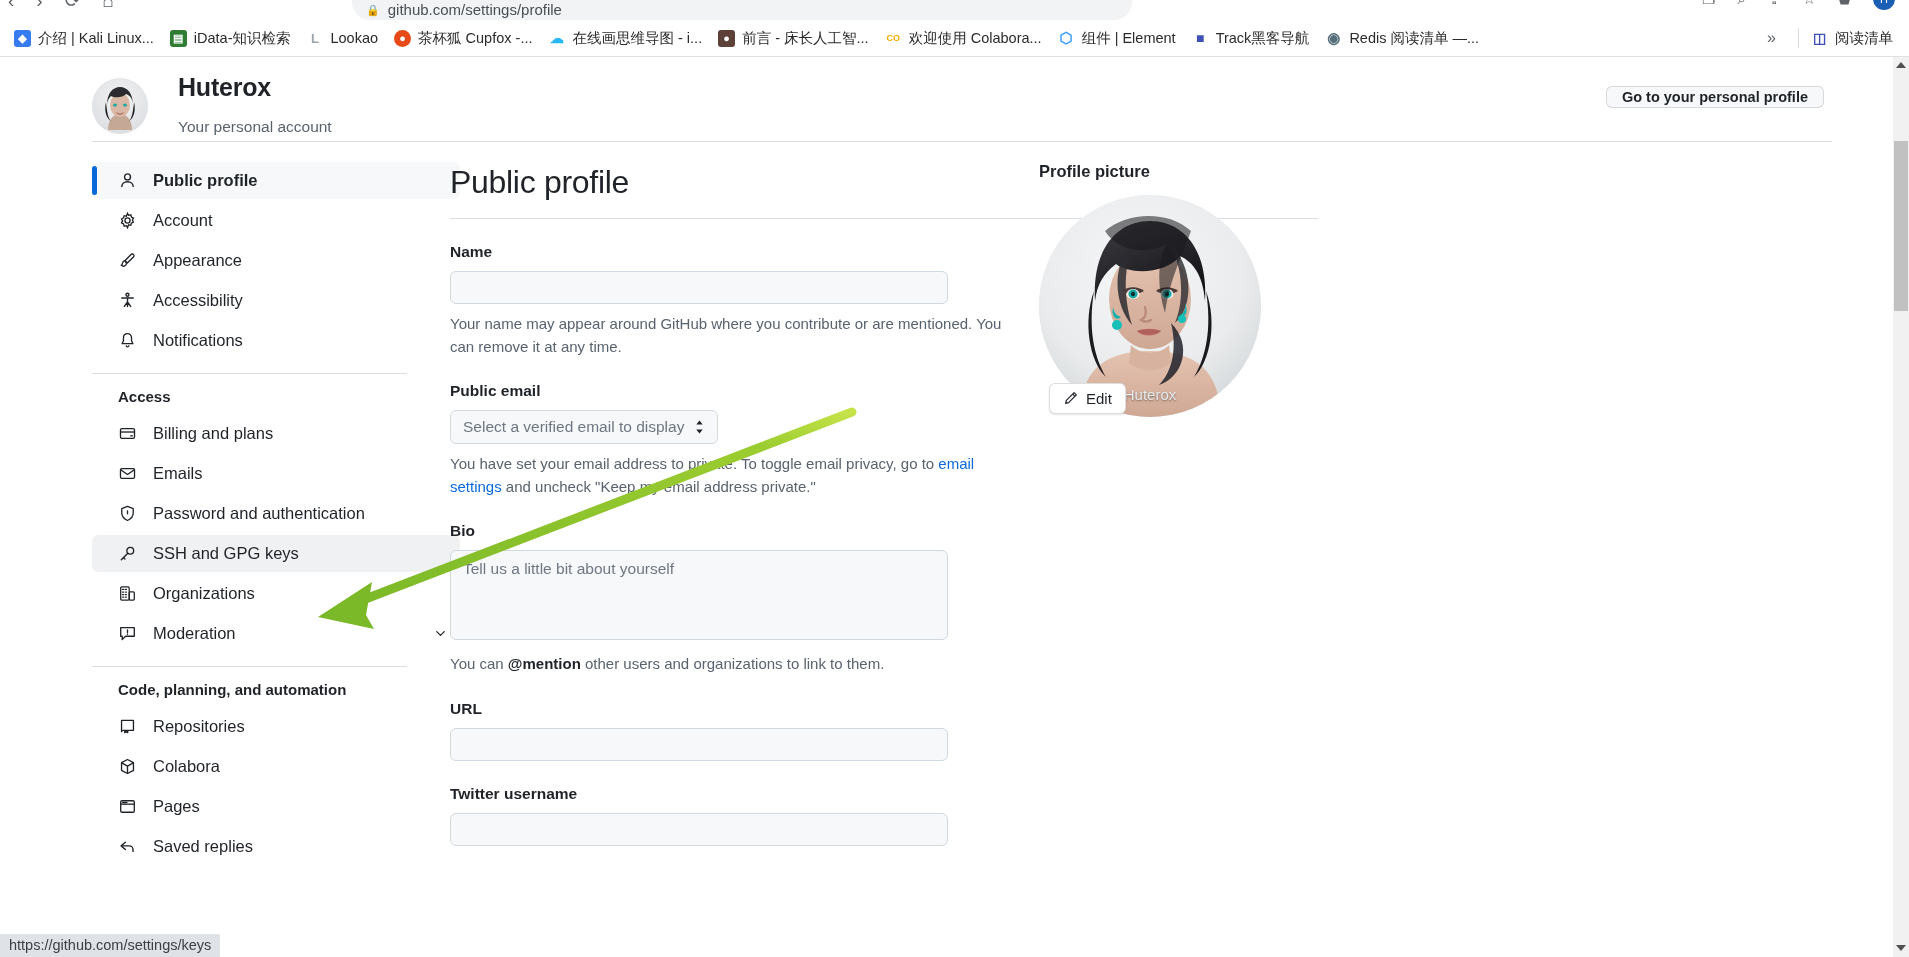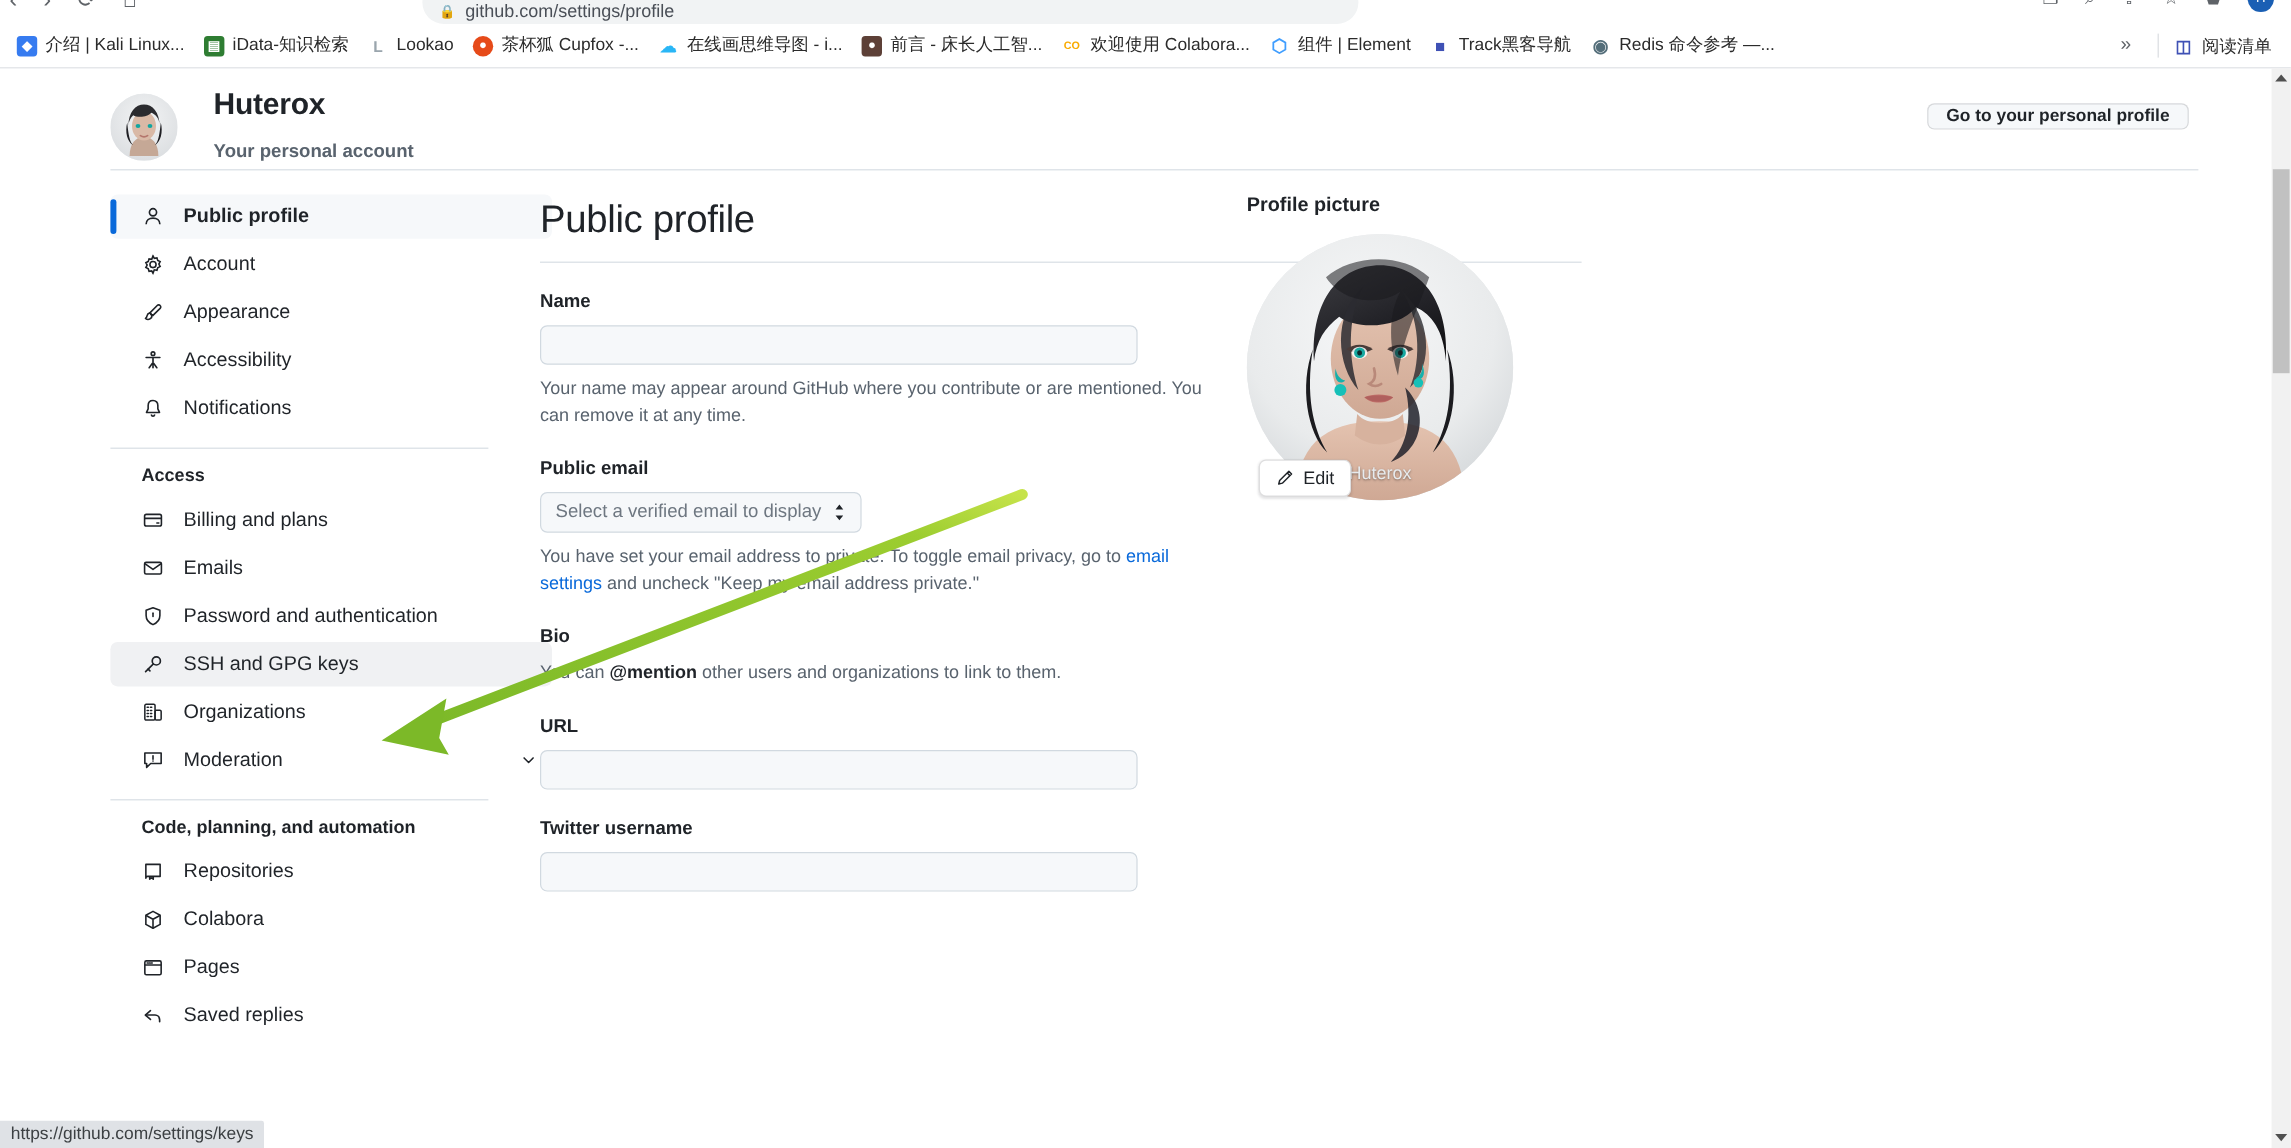--- a/index.html
+++ b/index.html
@@ -96,21 +96,21 @@
     width: 56px; height: 56px; border-radius: 50%;
     overflow: hidden; flex: 0 0 56px; background: #eceff1;
     position: relative;
   }
   #account-meta { margin-left: 30px; }
   #account-name {
     font-size: 25px; font-weight: 600; color: #1f2328; line-height: 1.2;
     letter-spacing: -0.2px;
   }
   #account-sub {
-    font-size: 15.5px; color: #59636e; line-height: 1.45; margin-top: 14px; font-weight: bold;
+    font-size: 15.5px; color: #59636e; line-height: 1.45; margin-top: 14px;
   }
   #go-personal-profile {
     position: absolute; right: 8px; top: 16px;
     background: #f6f8fa; border: 1px solid rgba(31,35,40,0.15);
     border-radius: 6px; padding: 2px 15px;
     font-size: 14.5px; font-weight: 600; color: #1f2328;
     font-family: "Liberation Sans", sans-serif; cursor: pointer;
   }
 
   
@@ -324,21 +324,21 @@
     <div class="bookmark">
       <span class="bm-icon" style="background:#ffffff;color:#409eff;font-size:15px">⬡</span>
       <span class="bm-label">组件 | Element</span>
     </div>
     <div class="bookmark">
       <span class="bm-icon" style="background:#ffffff;color:#3f51b5;font-size:14px">■</span>
       <span class="bm-label">Track黑客导航</span>
     </div>
     <div class="bookmark">
       <span class="bm-icon" style="background:#ffffff;color:#546e7a;font-size:15px">◉</span>
-      <span class="bm-label">Redis 命令参考 —...</span>
+      <span class="bm-label">Redis 阅读清单 —...</span>
     </div>
 
     <div id="bm-overflow">
       <span id="bm-chevrons">»</span>
       <span id="bm-divider"></span>
       <span id="reading-list">
         <span class="bm-icon" style="background:#ffffff;color:#3f51b5;font-size:14px">◫</span>
         <span class="bm-label">阅读清单</span>
       </span>
     </div>
@@ -567,20 +567,21 @@
                 </svg>
           </span>
         </div>
         <div class="field-hint">
           <span>You have set your email address to private. To toggle email privacy, go to </span><a href="#">email settings</a><span> and uncheck "Keep my email address private."</span>
         </div>
       </div>
 
       <div class="field-block">
         <label class="field-label">Bio</label>
+        <textarea id="bio-textarea" placeholder="Tell us a little bit about yourself" style=""></textarea>
         <div class="field-hint">
           <span>You can </span><b>@mention</b><span> other users and organizations to link to them.</span>
         </div>
       </div>
 
       <div class="field-block">
         <label class="field-label">URL</label>
         <input class="text-input" type="text" value="" style="">
       </div>
 

